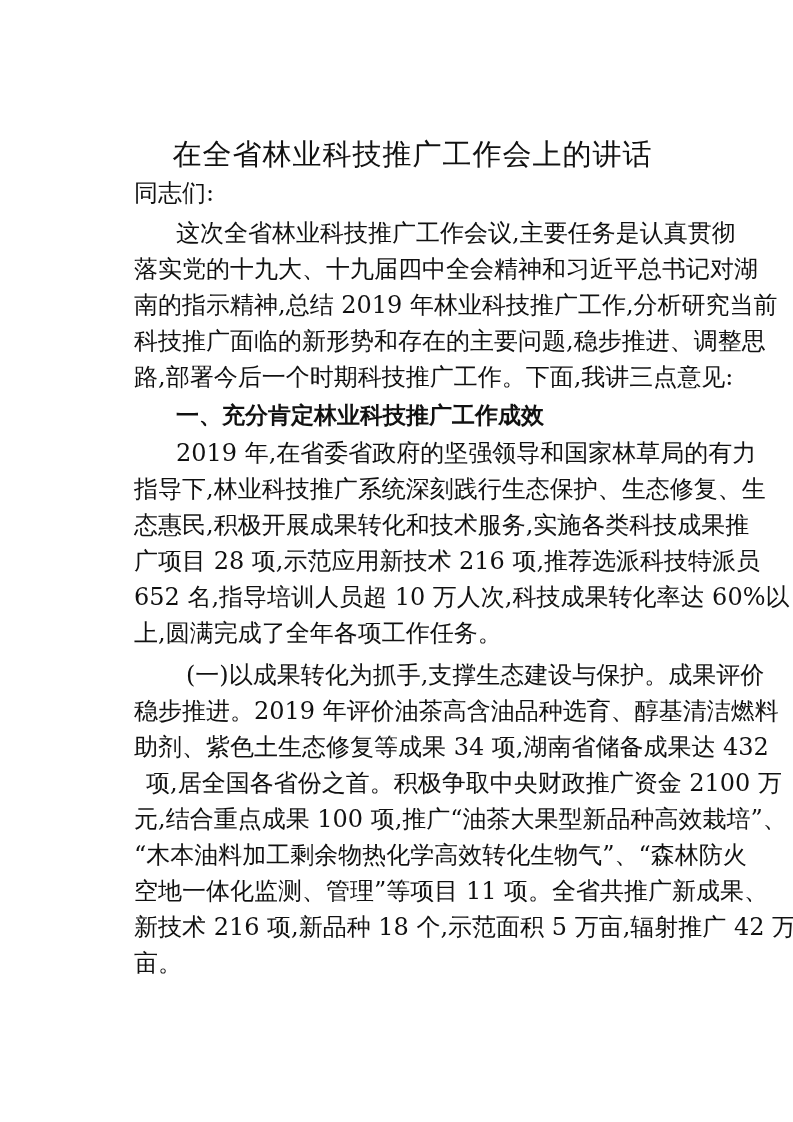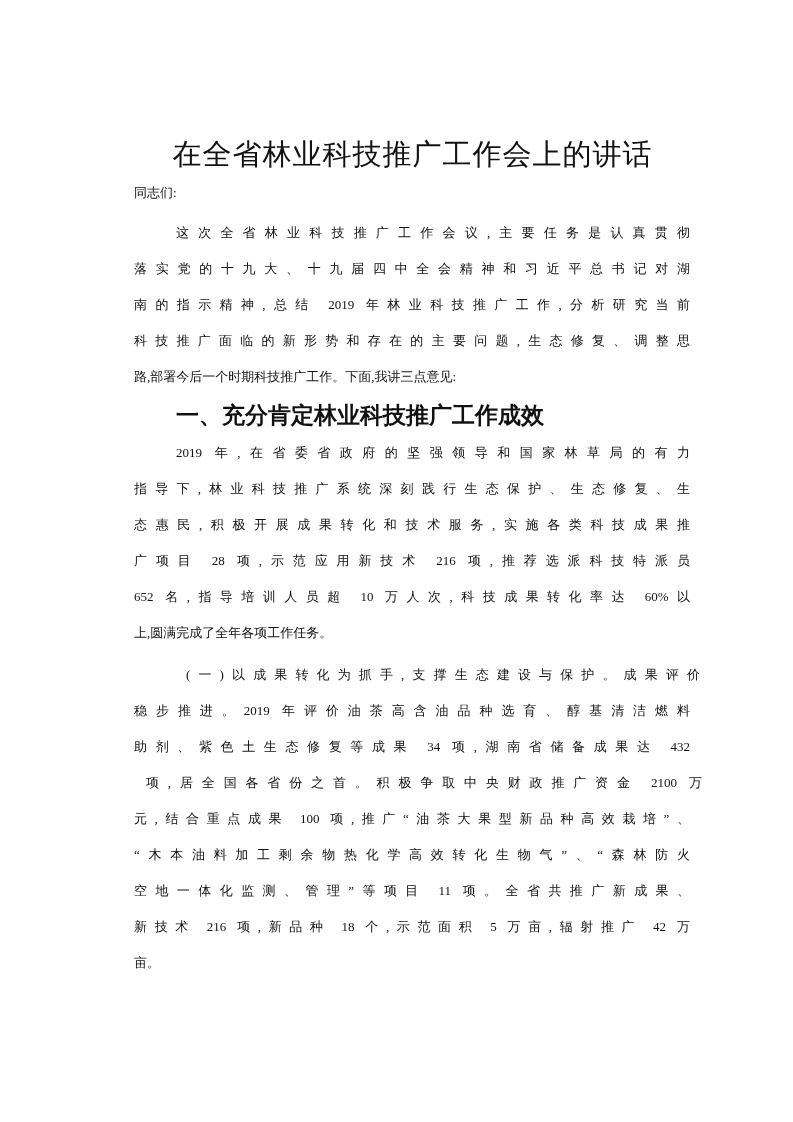--- a/index.html
+++ b/index.html
@@ -1,37 +1,37 @@
 <!DOCTYPE html>
 <html><head>
 <meta charset="utf-8">
 <style>
   html, body { margin: 0; padding: 0; background: #ffffff; }
   body { width: 793px; height: 1122px; position: relative; overflow: hidden;
          font-family: "DejaVu Serif", "Liberation Serif", serif; color: #111; }
   .page { position: absolute; left: 16px; top: 0; width: 793px; height: 1106px; background: #fff; }
   .title { position: absolute; left: 0; width: 793px; top: 136px; text-align: center;
            font-size: 29px; line-height: 36px; letter-spacing: 1px; color: #111; }
-  .line { position: absolute; left: 118px; width: 556px; font-size: 13px; line-height: 26px;
-          white-space: nowrap; text-align: justify; text-align-last: justify; color: #111; font-family: Liberation Serif, serif; }
+  .line { position: absolute; left: 118px; width: 556px; font-size: 24px; line-height: 26px;
+          white-space: nowrap; text-align: justify; text-align-last: justify; color: #111; }
   .line.last { text-align-last: left; }
   .line.indent { left: 160px; width: 514px; }
   .heading { font-family: "DejaVu Sans", "Liberation Sans", sans-serif; font-weight: bold; font-size: 23px; }
 </style>
 </head>
 <body>
 
 <div class="page">
   <div class="title">在全省林业科技推广工作会上的讲话</div>
   <div class="line last" style="top:180px;">同志们:</div>
 
   <div class="line indent" style="top:220px;">这次全省林业科技推广工作会议,主要任务是认真贯彻</div>
   <div class="line" style="top:256px;">落实党的十九大、十九届四中全会精神和习近平总书记对湖</div>
   <div class="line" style="top:292px;">南的指示精神,总结 2019 年林业科技推广工作,分析研究当前</div>
-  <div class="line" style="top:328px;">科技推广面临的新形势和存在的主要问题,生态修复、调整思</div>
+  <div class="line" style="top:328px;">科技推广面临的新形势和存在的主要问题,稳步推进、调整思</div>
   <div class="line last" style="top:364px;">路,部署今后一个时期科技推广工作。下面,我讲三点意见:</div>
 
   <div class="line indent last heading" style="top:402px;">一、充分肯定林业科技推广工作成效</div>
 
   <div class="line indent" style="top:440px;">2019 年,在省委省政府的坚强领导和国家林草局的有力</div>
   <div class="line" style="top:512px;">态惠民,积极开展成果转化和技术服务,实施各类科技成果推</div>
   <div class="line" style="top:476px;">指导下,林业科技推广系统深刻践行生态保护、生态修复、生</div>
   <div class="line" style="top:548px;">广项目 28 项,示范应用新技术 216 项,推荐选派科技特派员</div>
   <div class="line" style="top:584px;">652 名,指导培训人员超 10 万人次,科技成果转化率达 60%以</div>
   <div class="line last" style="top:620px;">上,圆满完成了全年各项工作任务。</div>

